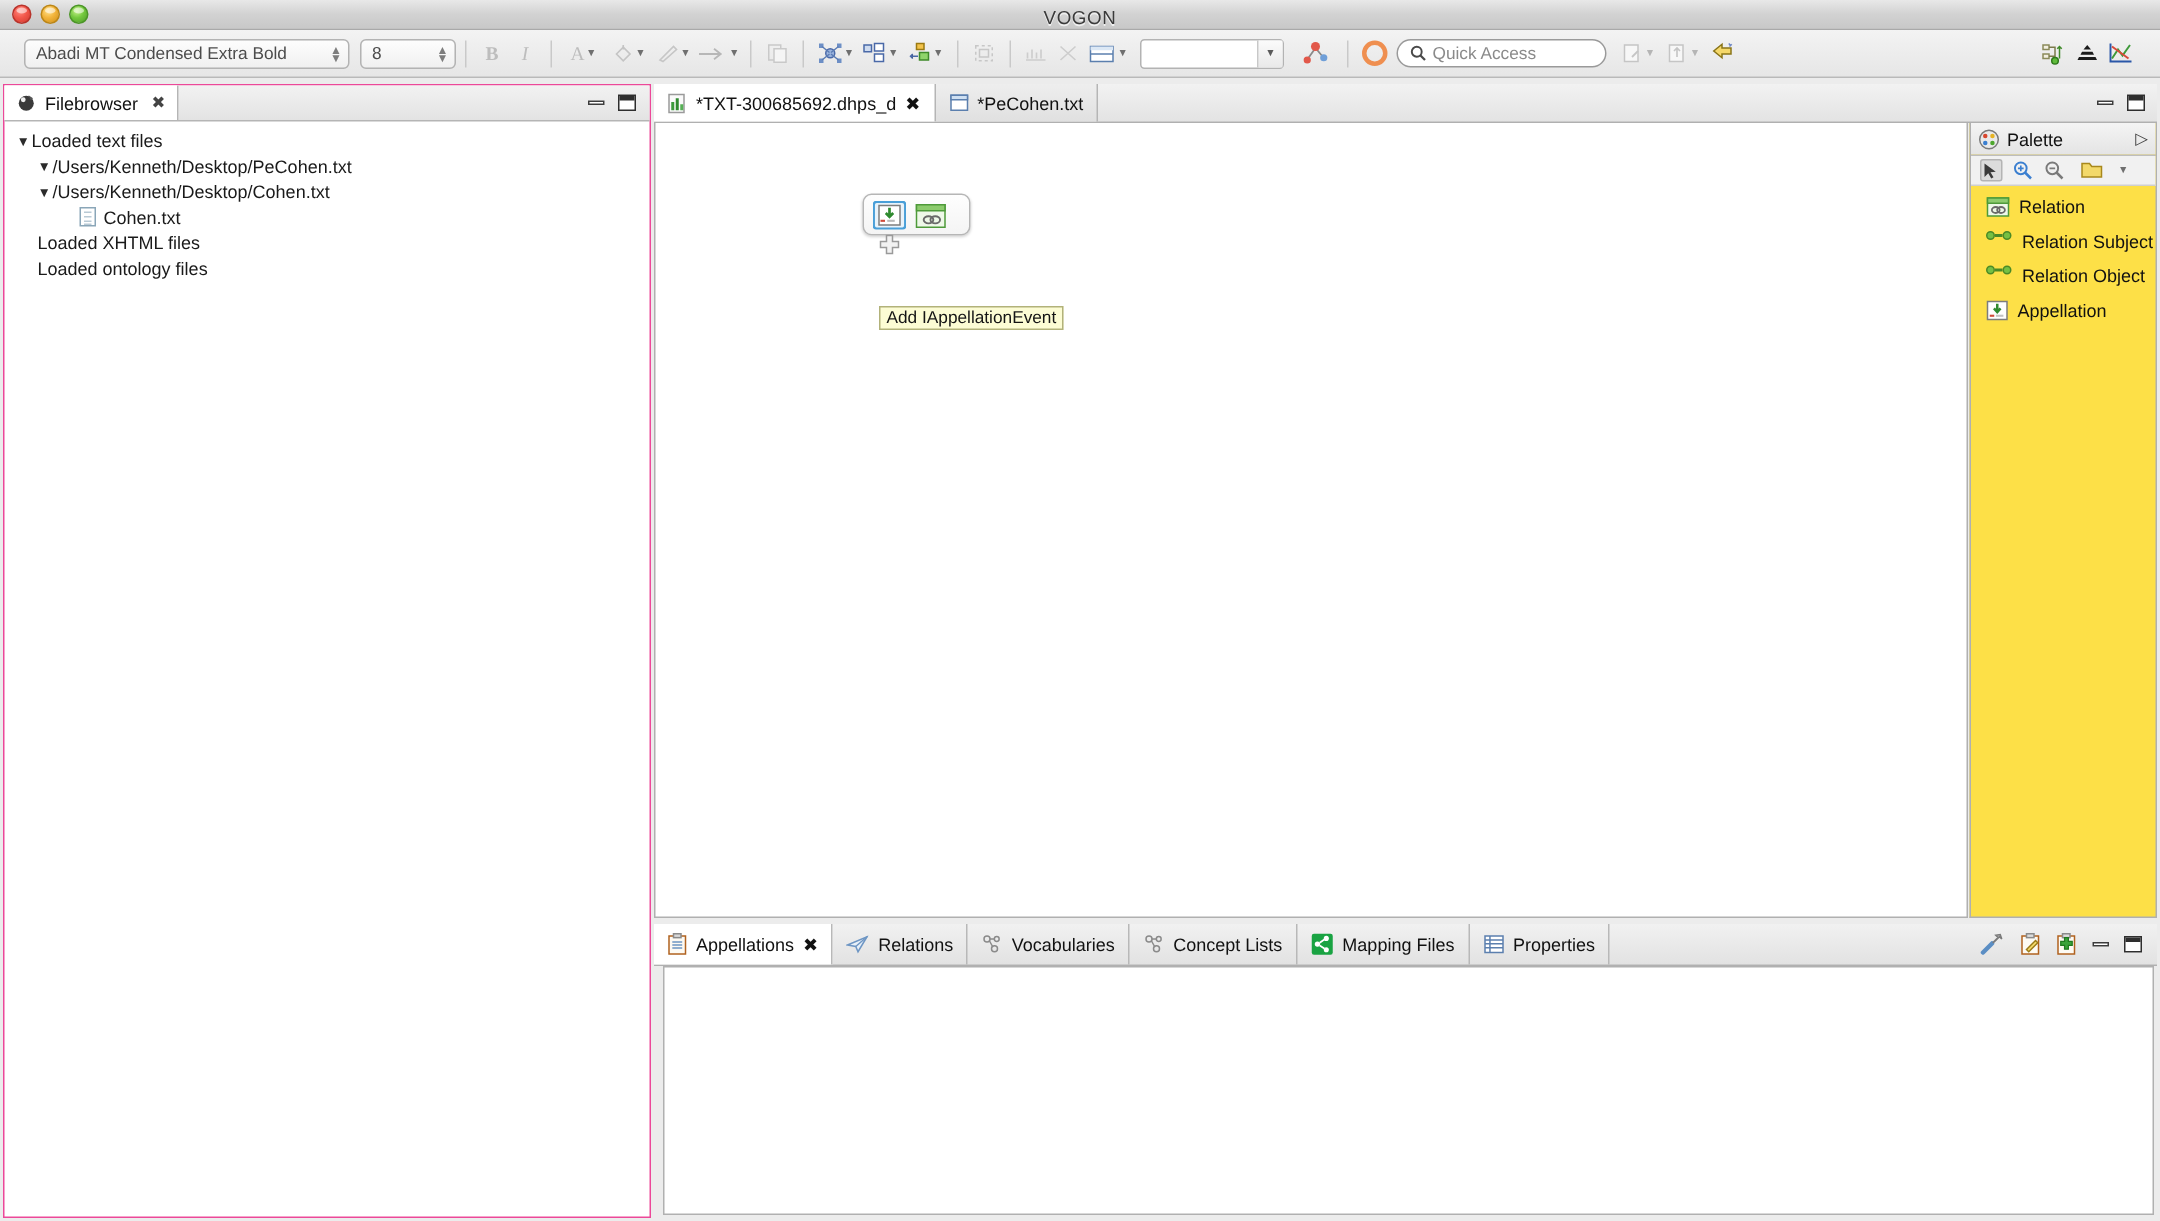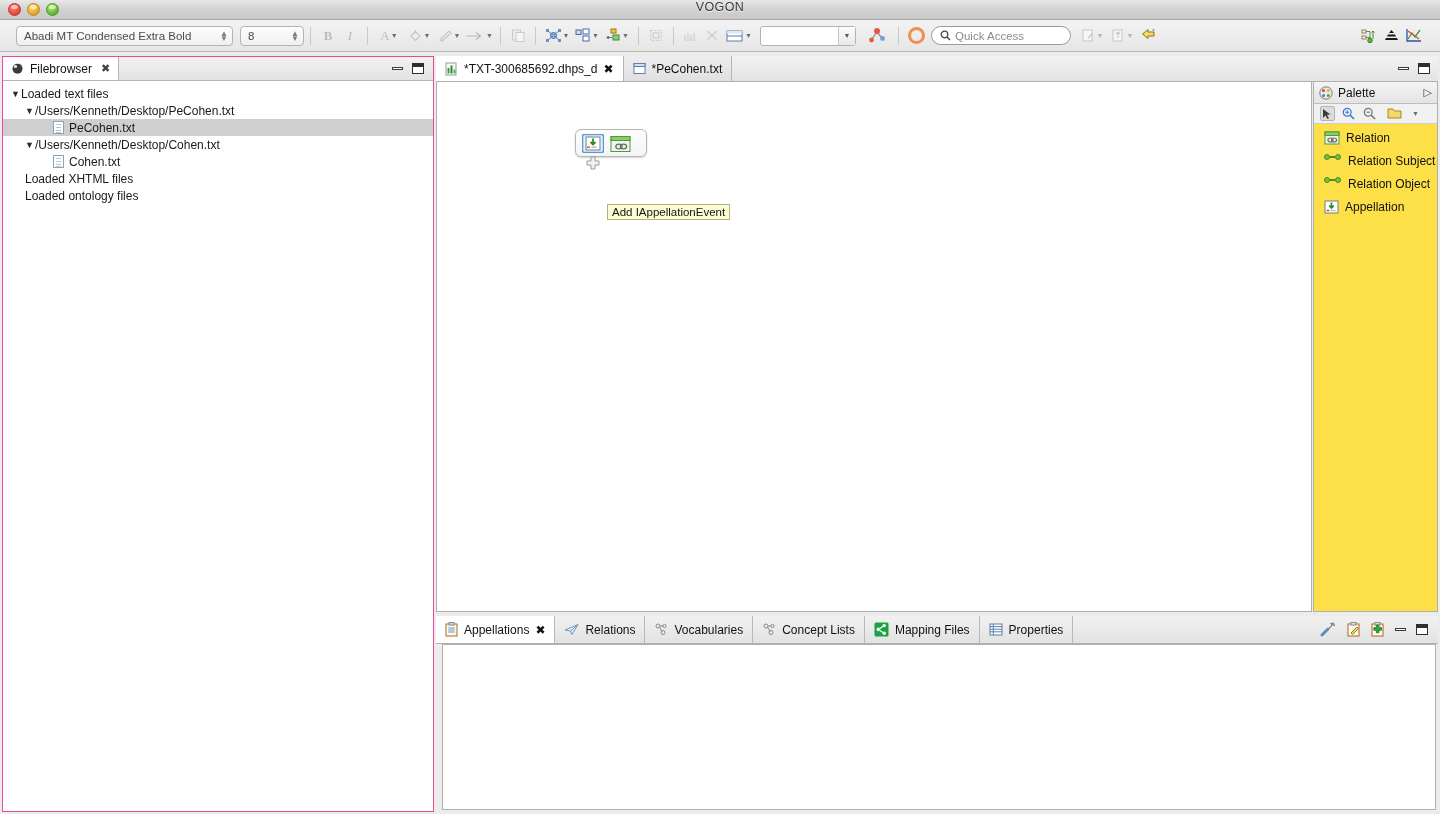--- a/index.html
+++ b/index.html
@@ -12,21 +12,21 @@
     color: #1a1a1a;
     background: #ffffff;
   }
   #app { position: relative; width: 1440px; height: 814px; background:#ececec; }
 
   
   .titlebar {
     position:absolute; left:0; top:0; width:1440px; height:20px;
     background: linear-gradient(to bottom, #e8e8e8 0%, #d2d2d2 50%, #c8c8c8 100%);
     border-bottom: 1px solid #a9a9a9;
-    display:flex; align-items:flex-start; justify-content:center;
+    display:flex; align-items:flex-end; justify-content:center;
   }
   .titlebar .title {
     font-size: 12.5px; color:#3a3a3a; letter-spacing: .4px;
     text-shadow: 0 1px 0 rgba(255,255,255,.7);
   }
   .traffic { position:absolute; left:8px; top:3px; display:flex; gap:6px; }
   .tl { width:13px; height:13px; border-radius:50%; position:relative; }
   .tl.red   { background: radial-gradient(circle at 38% 30%, #ff8a80 0%, #f2574b 45%, #cf3a30 100%); border:1px solid #b8332b;}
   .tl.amber { background: radial-gradient(circle at 38% 30%, #ffe08a 0%, #f2b43b 45%, #cf8e18 100%); border:1px solid #bc8616;}
   .tl.green { background: radial-gradient(circle at 38% 30%, #c6f08a 0%, #74c93e 45%, #4e9a28 100%); border:1px solid #4b9527;}
@@ -138,21 +138,21 @@
     border:1px solid #b6b6b6; border-radius:6px;
     box-shadow: 0 1px 2px rgba(0,0,0,.18);
     display:flex; align-items:center; gap:6px; padding:0 6px;
   }
   .icon-appel { width:22px; height:18px; position:relative; }
   .icon-relation { width:22px; height:17px; position:relative; }
   .plus-handle {
     position:absolute; left:149px; top:74px; width:13px; height:13px;
   }
   .tooltip {
-    position:absolute; left:170px; top:122px;
+    position:absolute; left:149px; top:122px;
     background:#fcfcd4; border:1px solid #b2b27a; color:#141414;
     font-size:11.5px; padding:1px 4px; white-space:nowrap;
   }
 
   
   .palette {
     position:absolute; left:877px; top:26px; width:125px; height:530px;
     background:#fde047; border:1px solid #b0b0b0; border-top:none;
   }
   .pal-header {
@@ -461,24 +461,20 @@
     </div>
 
     <div class="tree">
       <div class="tnode">
         <span class="tw">▼</span>
         <span>Loaded text files</span>
       </div>
       <div class="tnode tindent1">
         <span class="tw">▼</span>
         <span>/Users/Kenneth/Desktop/PeCohen.txt</span>
-      </div>
-      <div class="tnode tindent2 sel">
-        <span class="ficon"></span>
-        <span>PeCohen.txt</span>
       </div>
       <div class="tnode tindent1">
         <span class="tw">▼</span>
         <span>/Users/Kenneth/Desktop/Cohen.txt</span>
       </div>
       <div class="tnode tindent2">
         <span class="ficon"></span>
         <span>Cohen.txt</span>
       </div>
       <div class="tnode" style="padding-left:22px">

